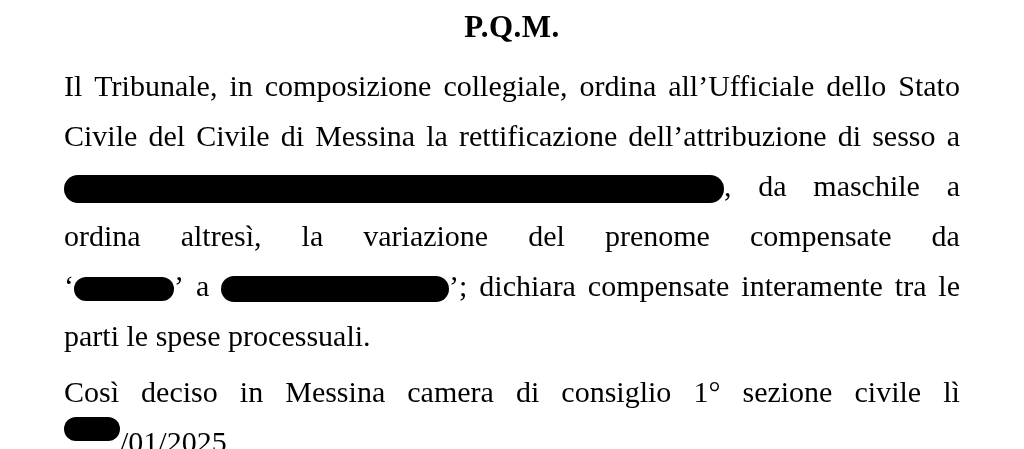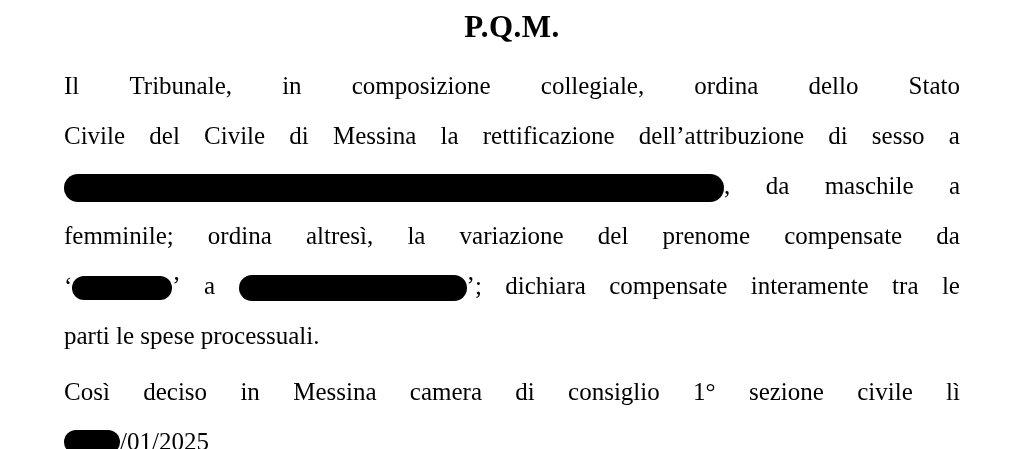--- a/index.html
+++ b/index.html
@@ -38,23 +38,23 @@
   }
   .para.second {
     margin-top: 6px;
   }
   
   .line {
     display: flex;
     justify-content: space-between;
     width: 100%;
     height: 50px;
-    align-items: center;
+    align-items: flex-start;
     white-space: pre;
-    font-size: 25px;
+    font-size: 30px;
   }
   .line.last {
     justify-content: flex-start;
   }
   .line > span {
     white-space: pre;
   }
   .redaction {
     display: inline-block;
     background: #000000;
@@ -77,20 +77,21 @@
 
   <div class="para">
 
     <div class="line">
       <span>Il</span>
       <span>Tribunale,</span>
       <span>in</span>
       <span>composizione</span>
       <span>collegiale,</span>
       <span>ordina</span>
+      <span>all’Ufficiale</span>
       <span>dello</span>
       <span>Stato</span>
     </div>
 
     <div class="line">
       <span>Civile</span>
       <span>del</span>
       <span>Civile</span>
       <span>di</span>
       <span>Messina</span>
@@ -103,21 +104,20 @@
     </div>
 
     <div class="line">
       <span class="nowrap"><span class="redaction r1"></span><span>,</span></span>
       <span>da</span>
       <span>maschile</span>
       <span>a</span>
     </div>
 
     <div class="line">
-      <span>femminile;</span>
       <span>ordina</span>
       <span>altresì,</span>
       <span>la</span>
       <span>variazione</span>
       <span>del</span>
       <span>prenome</span>
       <span>compensate</span>
       <span>da</span>
     </div>
 

